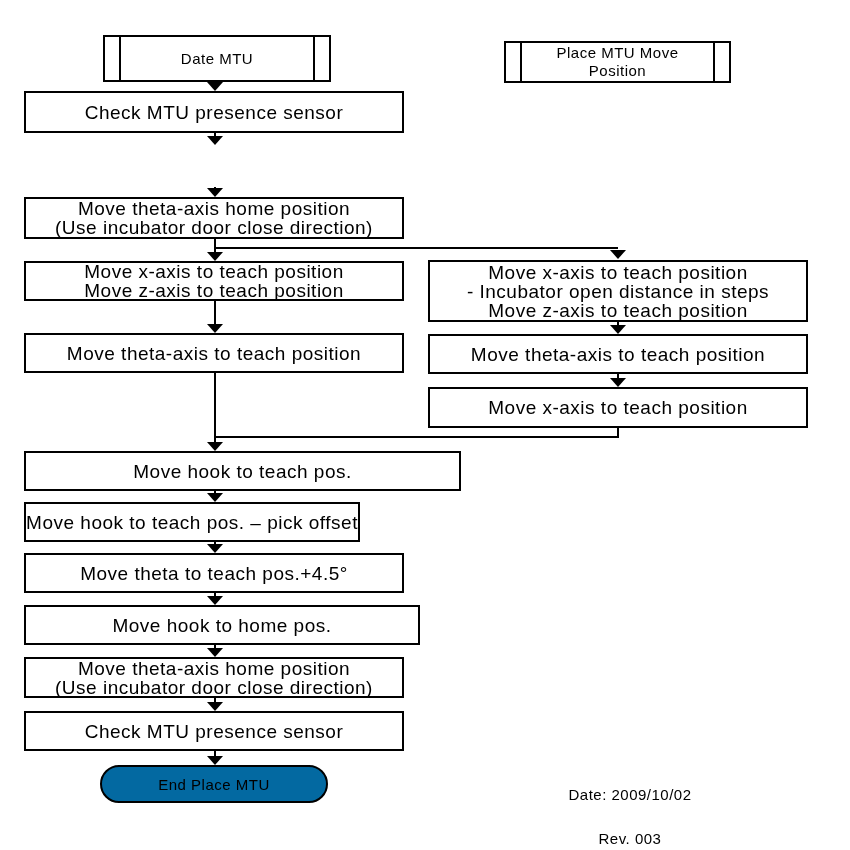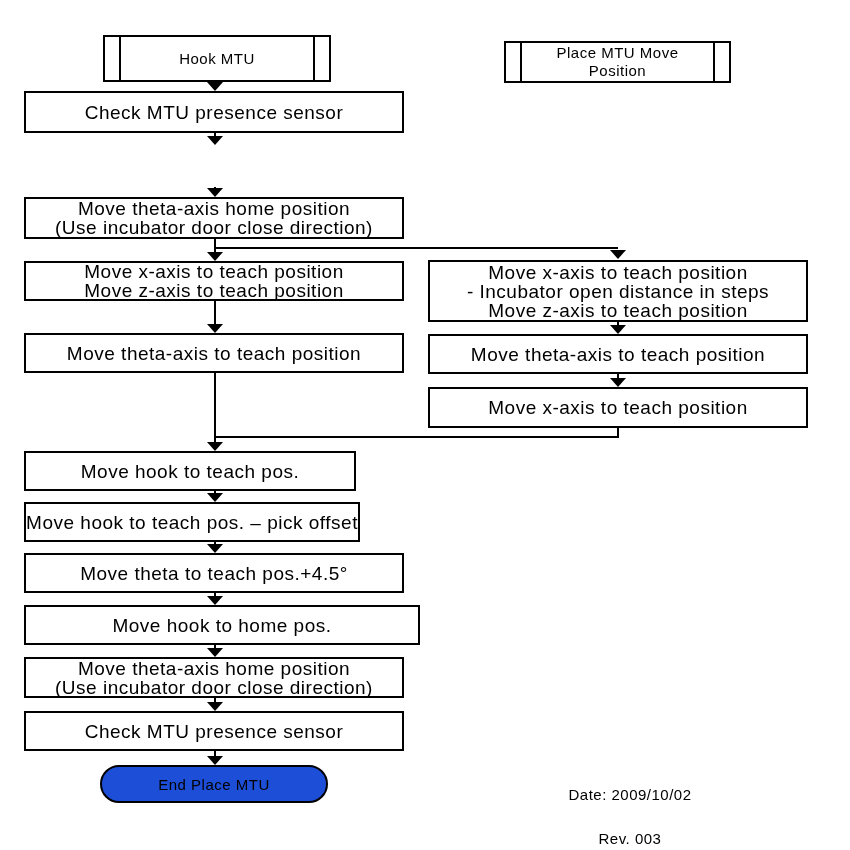--- a/index.html
+++ b/index.html
@@ -50,21 +50,21 @@
     width: 2px;
     background: #000000;
   }
   .predef .bar-l { left: 14px; }
   .predef .bar-r { right: 14px; }
   .terminal {
     position: absolute;
     box-sizing: border-box;
     border: 2px solid #000000;
     border-radius: 20px;
-    background: #1d4ed8;
+    background: #0369a1;
     display: flex;
     align-items: center;
     justify-content: center;
     text-align: center;
     font-size: 15px;
     letter-spacing: 0.5px;
   }
   .vline, .hline {
     position: absolute;
     background: #000000;
@@ -89,37 +89,37 @@
   }
 </style>
 </head>
 <body>
 
 <div id="canvas">
 
   <div class="predef" style="left:103px; top:35px; width:228px; height:47px;">
     <span class="bar-l"></span>
     <span class="bar-r"></span>
-    <span>Hook MTU</span>
+    <span>Date MTU</span>
   </div>
 
   <div class="predef" style="left:504px; top:41px; width:227px; height:42px;">
     <span class="bar-l"></span>
     <span class="bar-r"></span>
     <span>Place MTU Move
 Position</span>
   </div>
 
   <div class="box" style="left:24px; top:91px;  width:380px; height:42px;">Check MTU presence sensor</div>
   <div class="box" style="left:24px; top:197px; width:380px; height:42px;">Move theta-axis home position
 (Use incubator door close direction)</div>
   <div class="box" style="left:24px; top:261px; width:380px; height:40px;">Move x-axis to teach position
 Move z-axis to teach position</div>
   <div class="box" style="left:24px; top:333px; width:380px; height:40px;">Move theta-axis to teach position</div>
-  <div class="box" style="left:24px; top:451px; width:332px; height:40px;">Move hook to teach pos.</div>
+  <div class="box" style="left:24px; top:451px; width:437px; height:40px;">Move hook to teach pos.</div>
   <div class="box" style="left:24px; top:502px; width:336px; height:40px;">Move hook to teach pos. – pick offset</div>
   <div class="box" style="left:24px; top:553px; width:380px; height:40px;">Move theta to teach pos.+4.5°</div>
   <div class="box" style="left:24px; top:605px; width:396px; height:40px;">Move hook to home pos.</div>
   <div class="box" style="left:24px; top:657px; width:380px; height:41px;">Move theta-axis home position
 (Use incubator door close direction)</div>
   <div class="box" style="left:24px; top:711px; width:380px; height:40px;">Check MTU presence sensor</div>
 
   <div class="terminal" style="left:100px; top:765px; width:228px; height:38px;">End Place MTU</div>
 
   <div class="box" style="left:428px; top:260px; width:380px; height:62px;">Move x-axis to teach position

